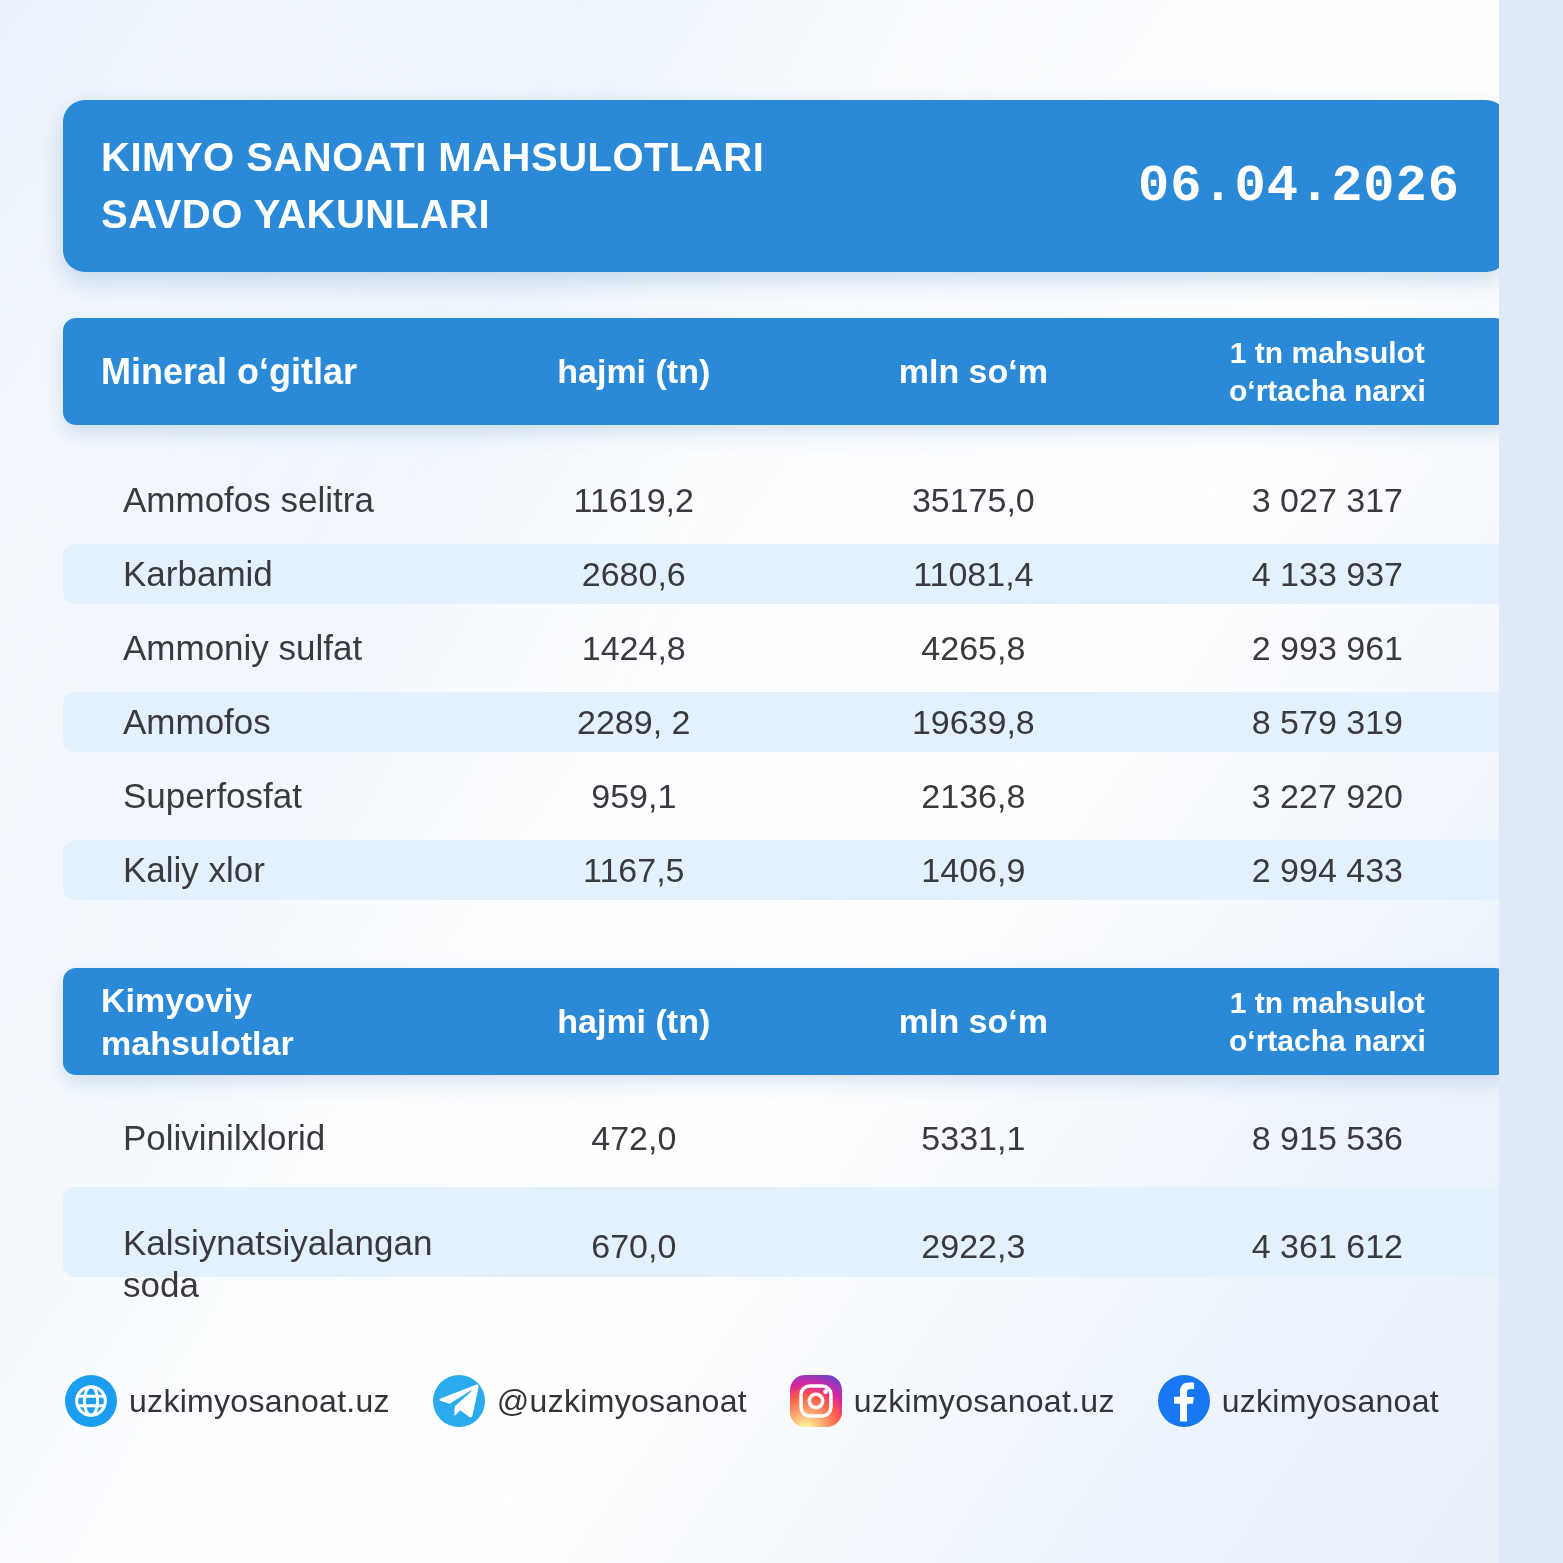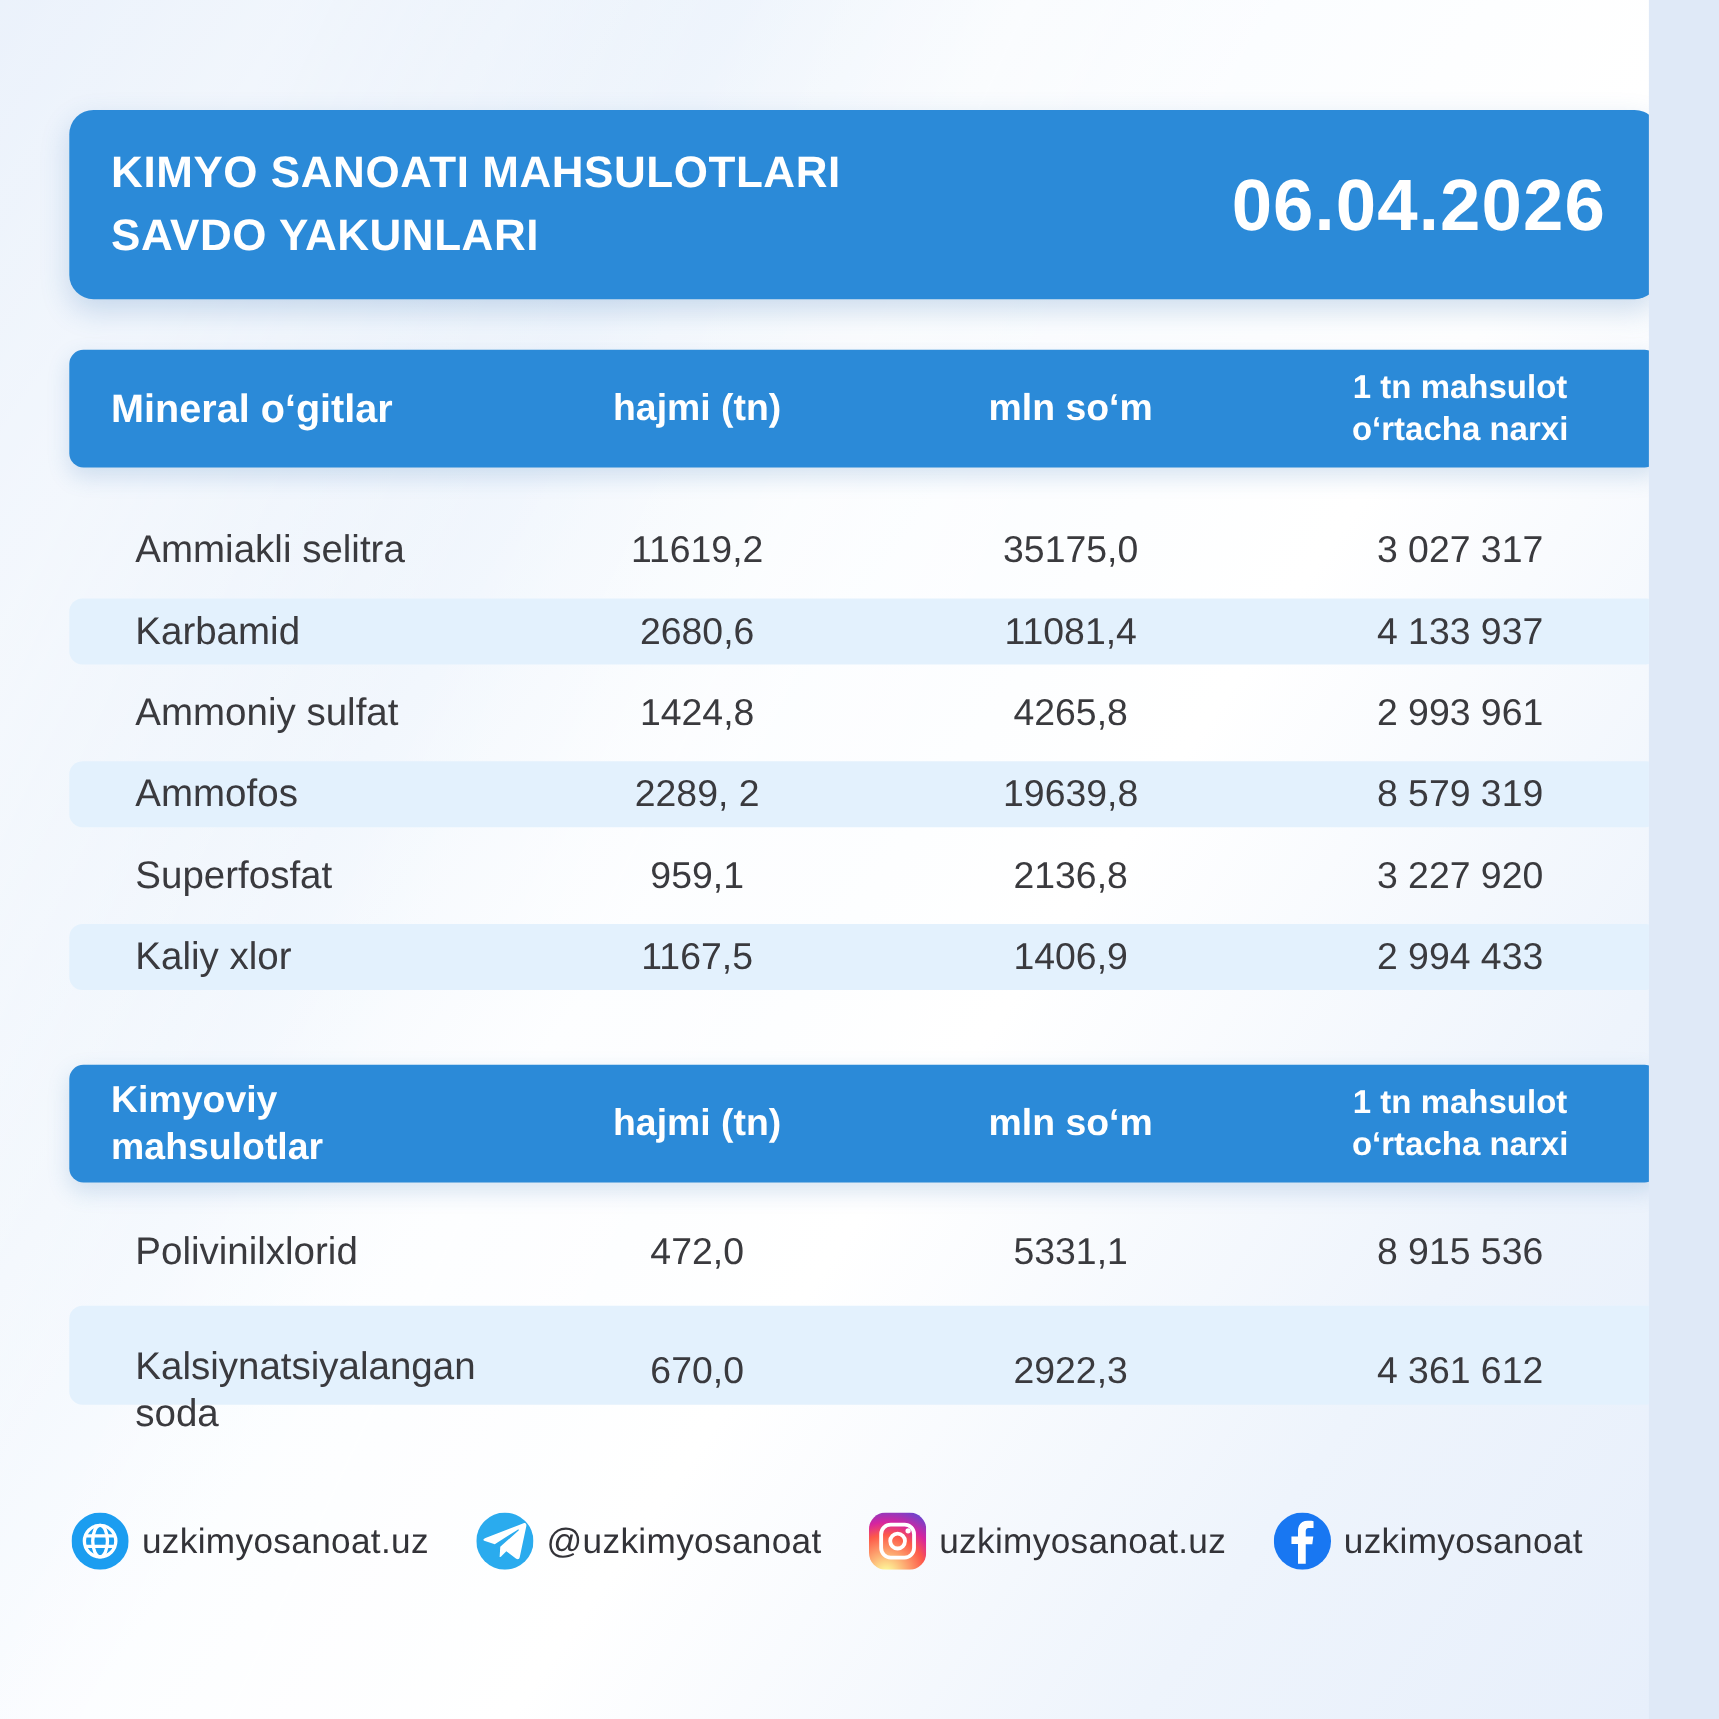--- a/index.html
+++ b/index.html
@@ -21,21 +21,21 @@
 
   
   .header-card {
     position:absolute; left:63px; top:100px; width:1445px; height:172px;
     background:#2b8ad8; border-radius:22px;
     box-shadow:0 10px 26px rgba(46,109,177,.22);
     display:flex; align-items:center; justify-content:space-between;
     padding:0 48px 0 38px; color:#ffffff;
   }
   .title { font-size:40px; font-weight:700; line-height:1.42; letter-spacing:.5px; }
-  .date  { font-size:66px; font-weight:800; letter-spacing:1px; }
+  .date  { font-size:52px; font-weight:800; letter-spacing:1px;font-family:Liberation Mono, monospace; }
 
   
   .tbl { position:absolute; left:63px; width:1445px; }
   .tbl.mineral  { top:318px; }
   .tbl.chemical { top:968px; }
 
   .band {
     height:107px; background:#2b8ad8; border-radius:13px;
     box-shadow:0 8px 20px rgba(46,109,177,.18);
     display:grid; grid-template-columns:28% 23% 24% 25%;
@@ -87,21 +87,21 @@
       <div class="cell first">Mineral o‘gitlar</div>
       <div class="cell">hajmi (tn)</div>
       <div class="cell">mln so‘m</div>
       <div class="cell twolines">
         <span>1 tn mahsulot</span>
         <span>o‘rtacha narxi</span>
       </div>
     </div>
     <div class="rows">
       <div class="row">
-        <div class="cell first">Ammiakli selitra</div>
+        <div class="cell first">Ammofos selitra</div>
         <div class="cell">11619,2</div>
         <div class="cell">35175,0</div>
         <div class="cell">3 027 317</div>
       </div>
       <div class="row striped">
         <div class="cell first">Karbamid</div>
         <div class="cell">2680,6</div>
         <div class="cell">11081,4</div>
         <div class="cell">4 133 937</div>
       </div>

